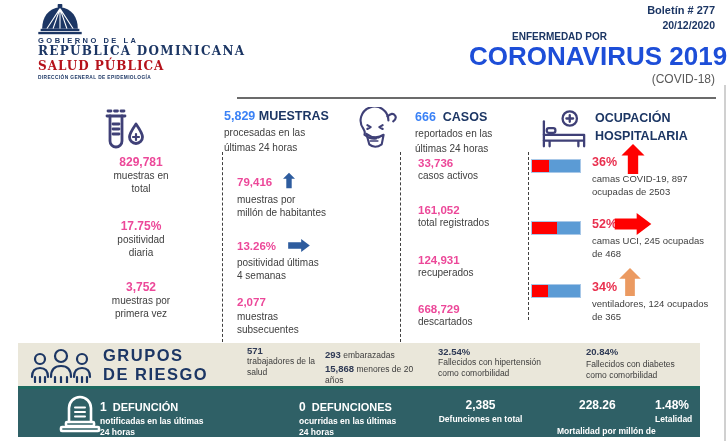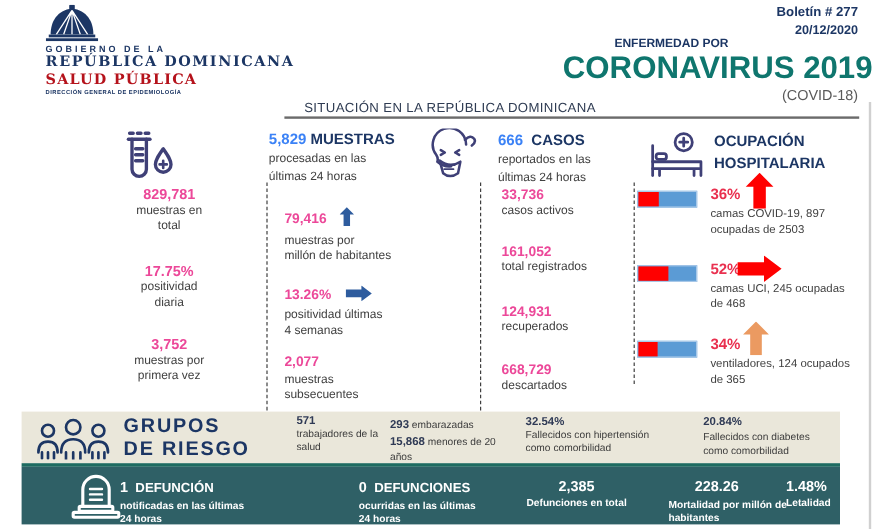--- a/index.html
+++ b/index.html
@@ -34,24 +34,23 @@
     <rect x="2" y="36" width="56" height="3" fill="#1c3664"></rect>
   </svg>
   <div class="abs navy" style="left:38px;top:36px;font-size:7.5px;font-weight:bold;letter-spacing:2.5px">GOBIERNO DE LA</div>
   <div class="abs navy" style="left:38px;top:44px;font-size:12px;font-weight:bold;letter-spacing:1.3px;font-family:'DejaVu Serif',serif">REPÚBLICA DOMINICANA</div>
   <div class="abs" style="left:38px;top:59px;font-size:12px;font-weight:bold;letter-spacing:1px;color:#b5121b;font-family:'DejaVu Serif',serif">SALUD PÚBLICA</div>
   <div class="abs navy" style="left:38px;top:75px;font-size:4.8px;letter-spacing:0.4px;font-weight:bold">DIRECCIÓN GENERAL DE EPIDEMIOLOGÍA</div>
 
   <div class="abs navy rt" style="right:13px;top:4px;font-size:11px;font-weight:bold">Boletín # 277</div>
   <div class="abs navy rt" style="right:13px;top:19px;font-size:10.5px;font-weight:bold">20/12/2020</div>
   <div class="abs navy" style="left:512px;top:31px;font-size:10px;font-weight:bold">ENFERMEDAD POR</div>
-  <div class="abs" style="left:469px;top:41px;font-size:26px;font-weight:bold;color:#0f766e">CORONAVIRUS 2019</div>
+  <div class="abs" style="left:469px;top:41px;font-size:26px;font-weight:bold;color:#1d4ed8">CORONAVIRUS 2019</div>
   <div class="abs rt" style="right:13px;top:72px;font-size:12px;color:#595959">(COVID-18)</div>
 
-  <div class="abs" style="left:230px;top:84px;width:290px;text-align:center;font-size:11px;letter-spacing:0.3px;color:#2e3b52">SITUACIÓN EN LA REPÚBLICA DOMINICANA</div>
   <div class="abs" style="left:237px;top:97px;width:479px;height:2px;background:#6b6b6b"></div>
   <div class="abs" style="left:724px;top:85px;width:2px;height:356px;background:#d0d0d0"></div>
 
   <svg class="abs" style="left:98px;top:108px" width="48" height="46" viewBox="0 0 48 46" fill="none" stroke="#3f4077" stroke-width="2.8" stroke-linecap="round" stroke-linejoin="round">
     <path d="M10 3 h3 M16.5 3 h3 M23 3 h3"></path>
     <path d="M9 8 h18"></path>
     <path d="M12 8 V33 a6 6 0 0 0 12 0 V8"></path>
     <path d="M15 16 h6 M15 21 h6 M15 26 h6"></path>
     <path d="M38 16 c-4.5 6.5 -6.5 9.5 -6.5 13 a6.5 6.5 0 0 0 13 0 c0 -3.5 -2 -6.5 -6.5 -13 z"></path>
     <path d="M38 26 v6 M35 29 h6" stroke-width="2.2"></path>
@@ -231,21 +230,21 @@
     <div style="font-weight:bold"><span style="font-size:12px">0</span><span style="font-size:11px;white-space:pre">  DEFUNCIONES</span></div>
     <div class="bandlbl" style="margin-top:1px">ocurridas en las últimas</div>
     <div class="bandlbl">24 horas</div>
   </div>
   <div class="abs white" style="left:428px;top:398px;width:105px;text-align:center">
     <div style="font-size:12px;font-weight:bold">2,385</div>
     <div class="bandlbl" style="margin-top:2px">Defunciones en total</div>
   </div>
   <div class="abs white" style="left:557px;top:398px">
     <div style="font-size:12px;font-weight:bold;padding-left:22px">228.26</div>
-    <div class="bandlbl" style="margin-top:3px">Mortalidad por millón de</div>
+    <div class="bandlbl" style="margin-top:14px">Mortalidad por millón de</div>
     <div class="bandlbl">habitantes</div>
   </div>
   <div class="abs white" style="left:655px;top:398px">
     <div style="font-size:12px;font-weight:bold">1.48%</div>
     <div class="bandlbl" style="margin-top:2px">Letalidad</div>
   </div>
 
 </div>
 
 </body></html>

